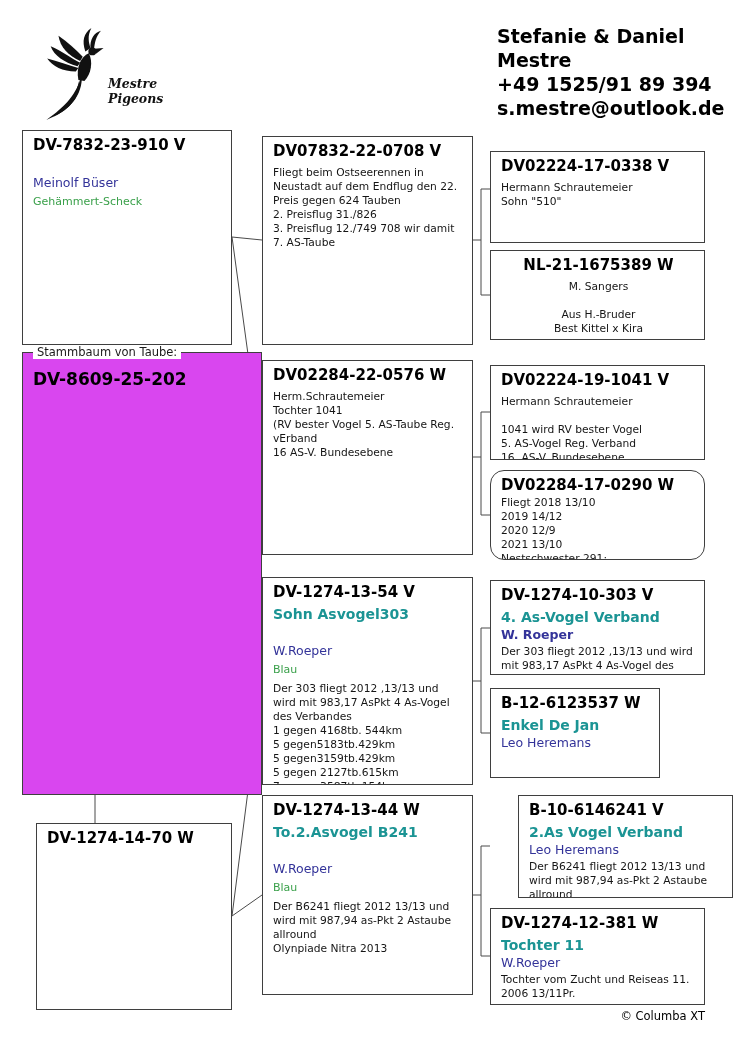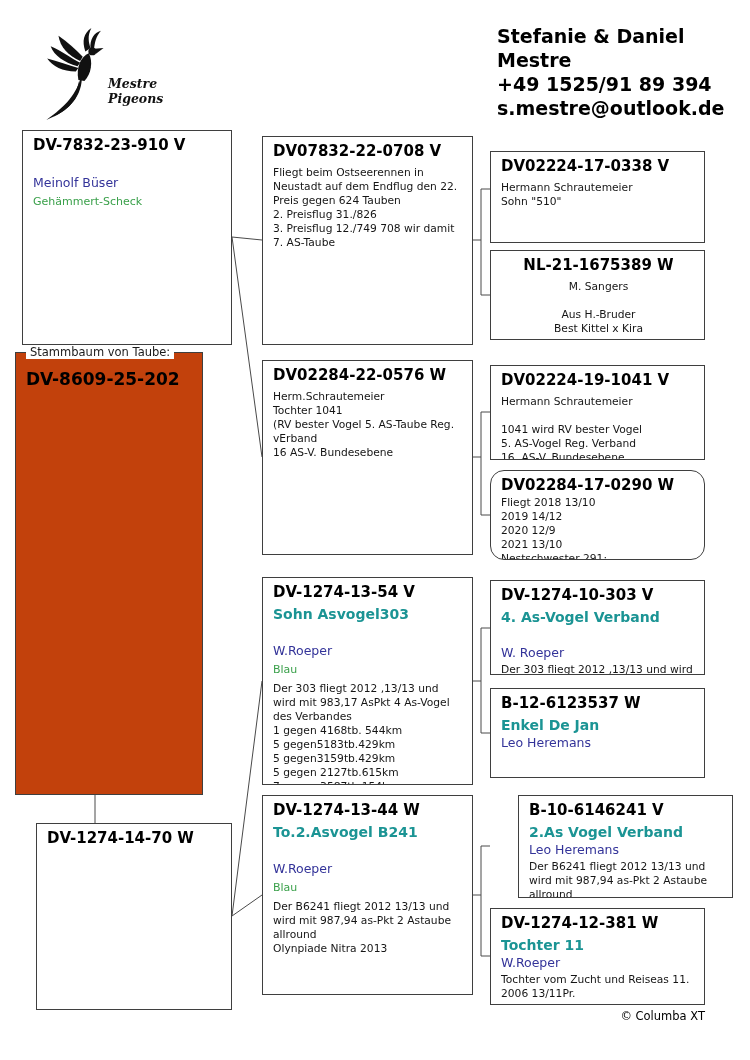--- a/index.html
+++ b/index.html
@@ -24,22 +24,22 @@
     position:absolute;border:1px solid #3f3f3f;background:#fff;
     box-sizing:border-box;padding:5px 8px 4px 10px;overflow:hidden;
   }
   .ring{font-size:15px;font-weight:bold;color:#000;line-height:19px;margin-bottom:1px;}
   .nickname{font-size:14px;font-weight:bold;color:var(--nickname-color,#1b9494);line-height:18px;margin-top:3px;}
   .owner{font-size:12.5px;color:var(--owner-color,#333399);line-height:16px;margin-top:20px;}
   .strain{font-size:11px;color:var(--strain-color,#3aa04a);line-height:14px;margin-top:4px;}
   .notes{font-size:10.7px;color:#151515;line-height:14px;margin-top:5px;white-space:pre-wrap;}
   
   .rootbox{
-    position:absolute;left:15px;top:352px;width:188px;height:443px;
-    border:1px solid #3f3f3f;box-sizing:border-box;background:#c2410c;
+    position:absolute;left:22px;top:352px;width:240px;height:443px;
+    border:1px solid #3f3f3f;box-sizing:border-box;background:#d946ef;
   }
   .rootbox .legend{
     position:absolute;top:-8px;left:10px;background:#fff;padding:0 4px;
     font-size:11.5px;color:#1a1a1a;line-height:14px;
   }
   .rootbox .root-ring{margin:16px 0 0 10px;font-size:17px;font-weight:bold;}
   
   .wires{position:absolute;left:0;top:0;width:750px;height:1060px;pointer-events:none;}
   .wires line{stroke:var(--line-color,#4a4a4a);stroke-width:1;}
   
@@ -190,25 +190,25 @@
     <div class="notes" style="margin-top:1px;">Fliegt 2018 13/10
 2019 14/12
 2020 12/9
 2021 13/10
 Nestschwester 291:</div>
   </div>
 
   <div class="pbox" style="left:490px;top:580px;width:215px;height:95px;">
     <div class="ring">DV-1274-10-303 V</div>
     <div class="nickname">4. As-Vogel Verband</div>
-    <div class="owner" style="margin-top:19px;">W. Roeper</div>
+    <div class="owner" style="margin-top:1px;font-weight:bold;">W. Roeper</div>
     <div class="notes" style="margin-top:2px;">Der 303 fliegt 2012 ,13/13 und wird mit 983,17 AsPkt 4 As-Vogel des Verbandes</div>
   </div>
 
-  <div class="pbox" style="left:490px;top:688px;width:215px;height:90px;">
+  <div class="pbox" style="left:490px;top:688px;width:170px;height:90px;">
     <div class="ring">B-12-6123537 W</div>
     <div class="nickname">Enkel De Jan</div>
     <div class="owner" style="margin-top:1px;">Leo Heremans</div>
   </div>
 
   <div class="pbox" style="left:518px;top:795px;width:215px;height:103px;">
     <div class="ring">B-10-6146241 V</div>
     <div class="nickname">2.As Vogel Verband</div>
     <div class="owner" style="margin-top:1px;">Leo Heremans</div>
     <div class="notes" style="margin-top:2px;">Der B6241 fliegt 2012 13/13 und wird mit 987,94 as-Pkt 2 Astaube allround</div>

